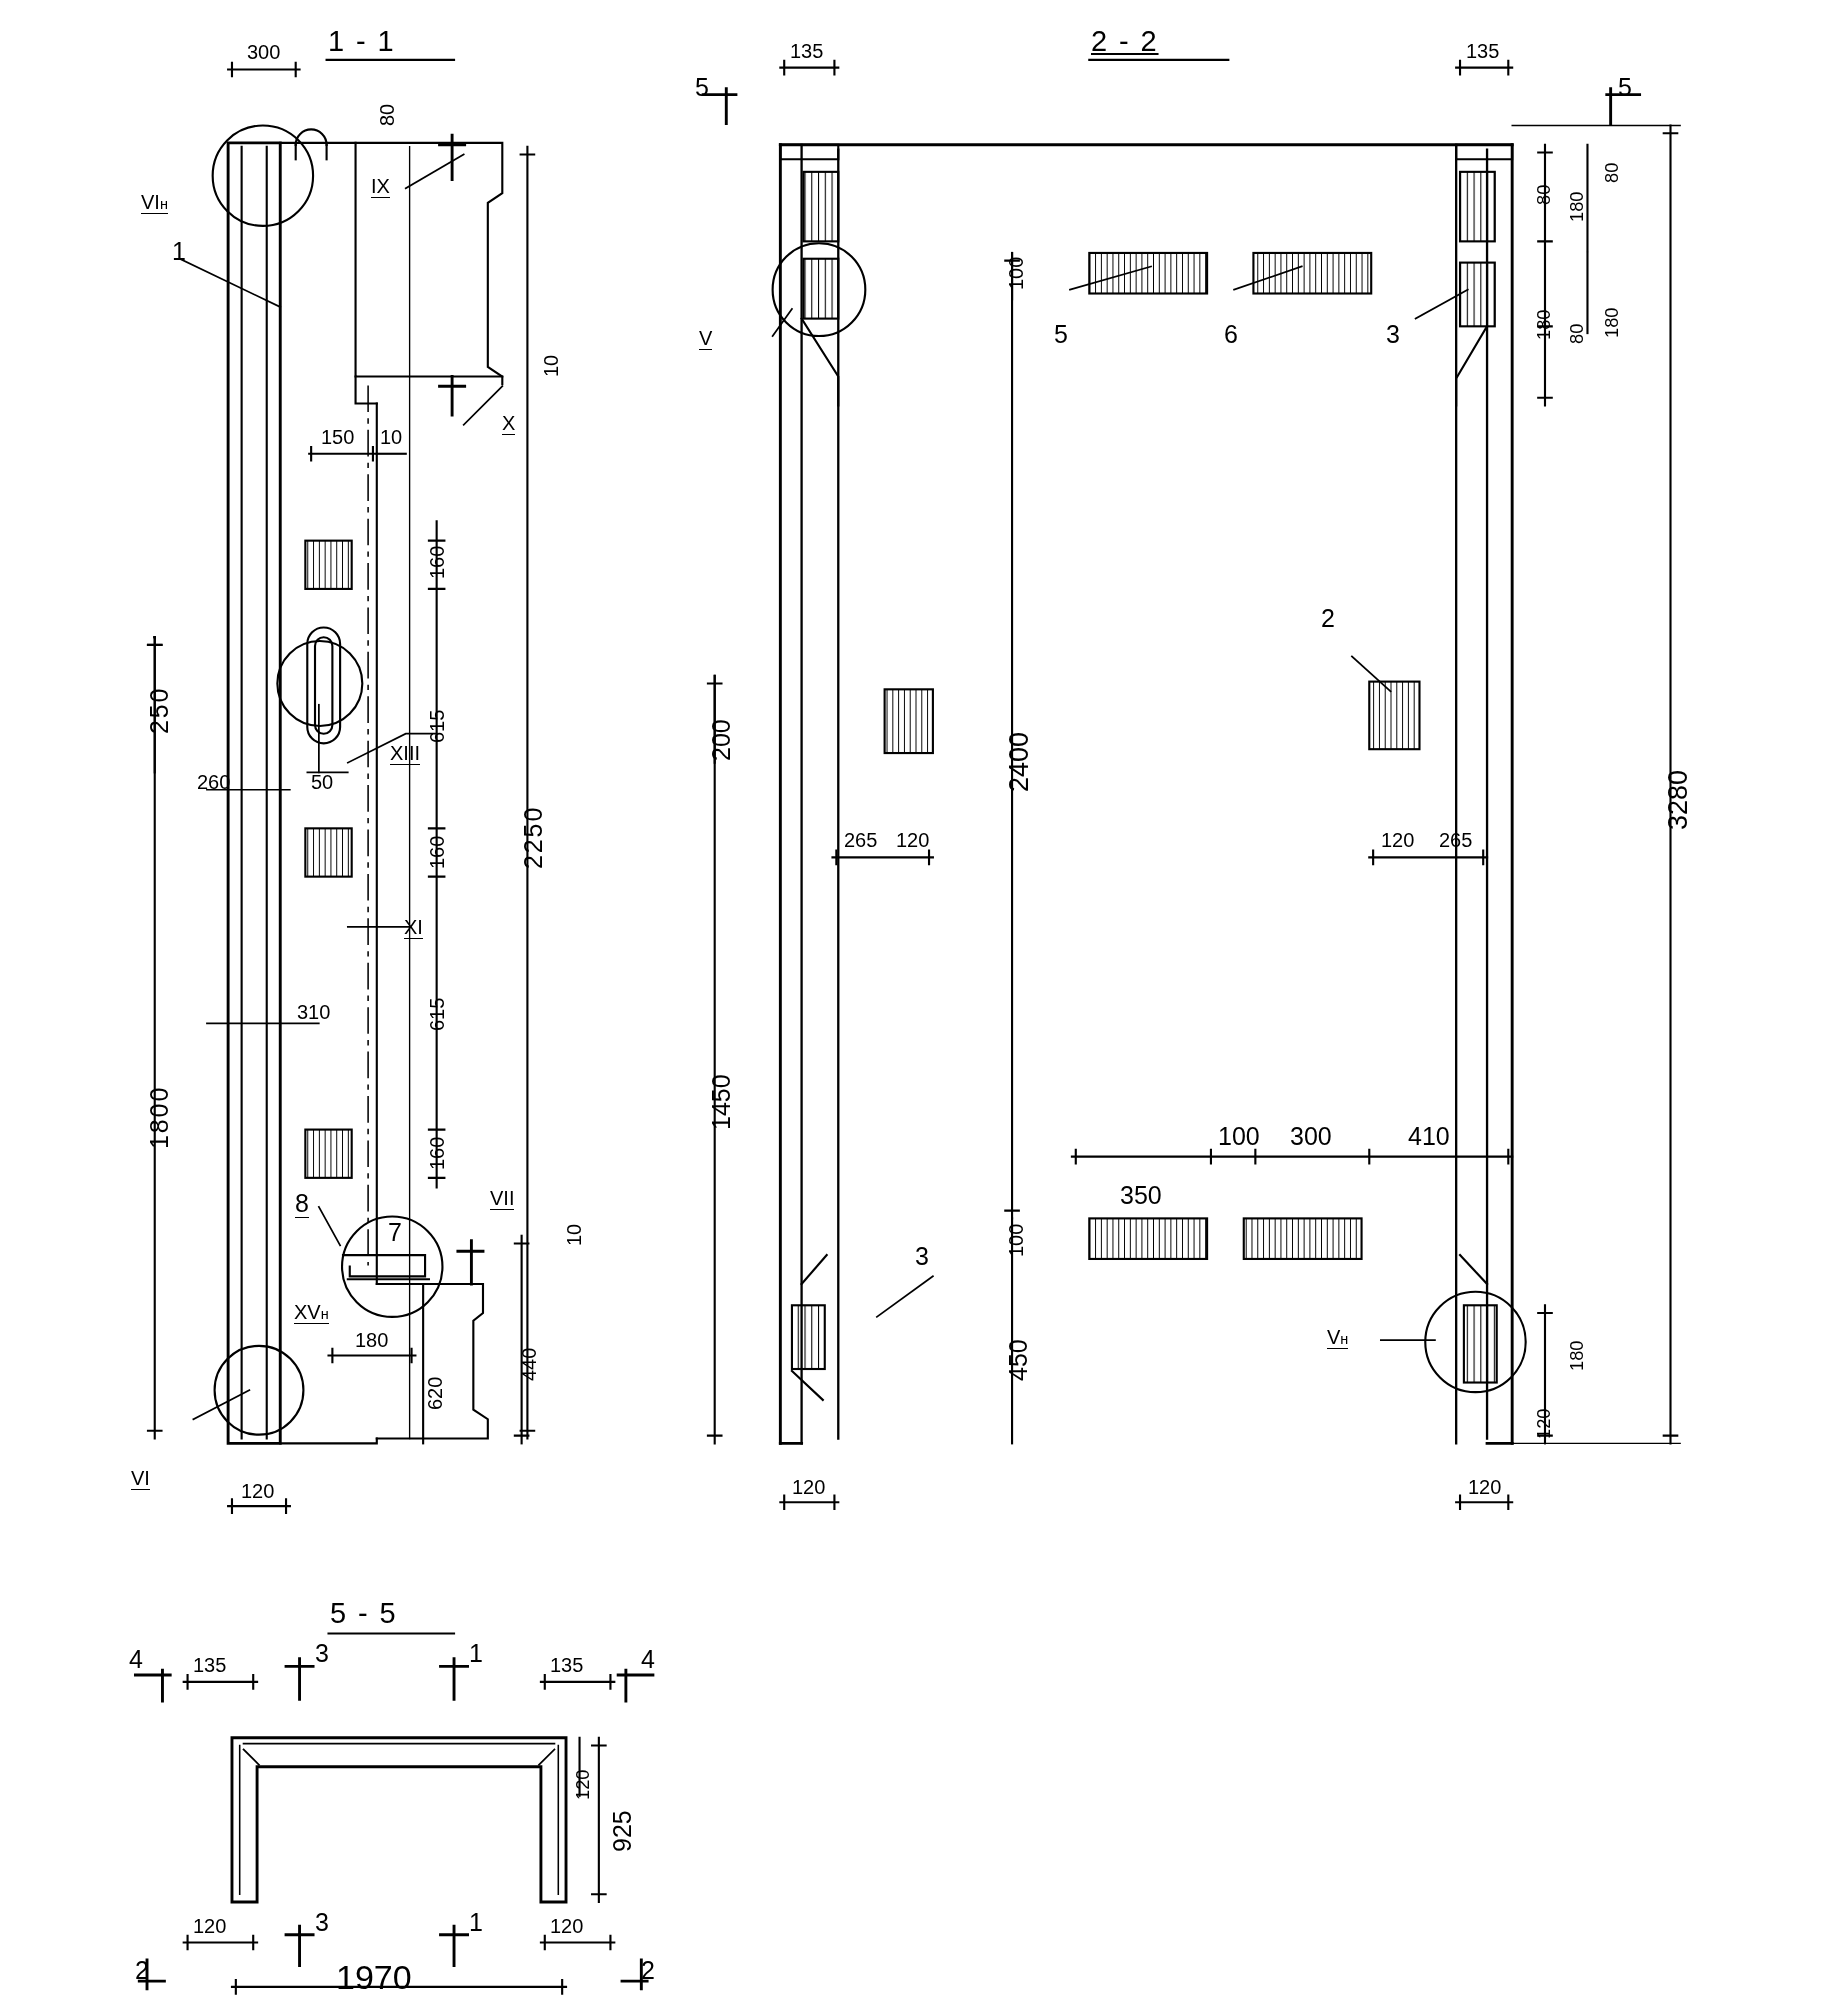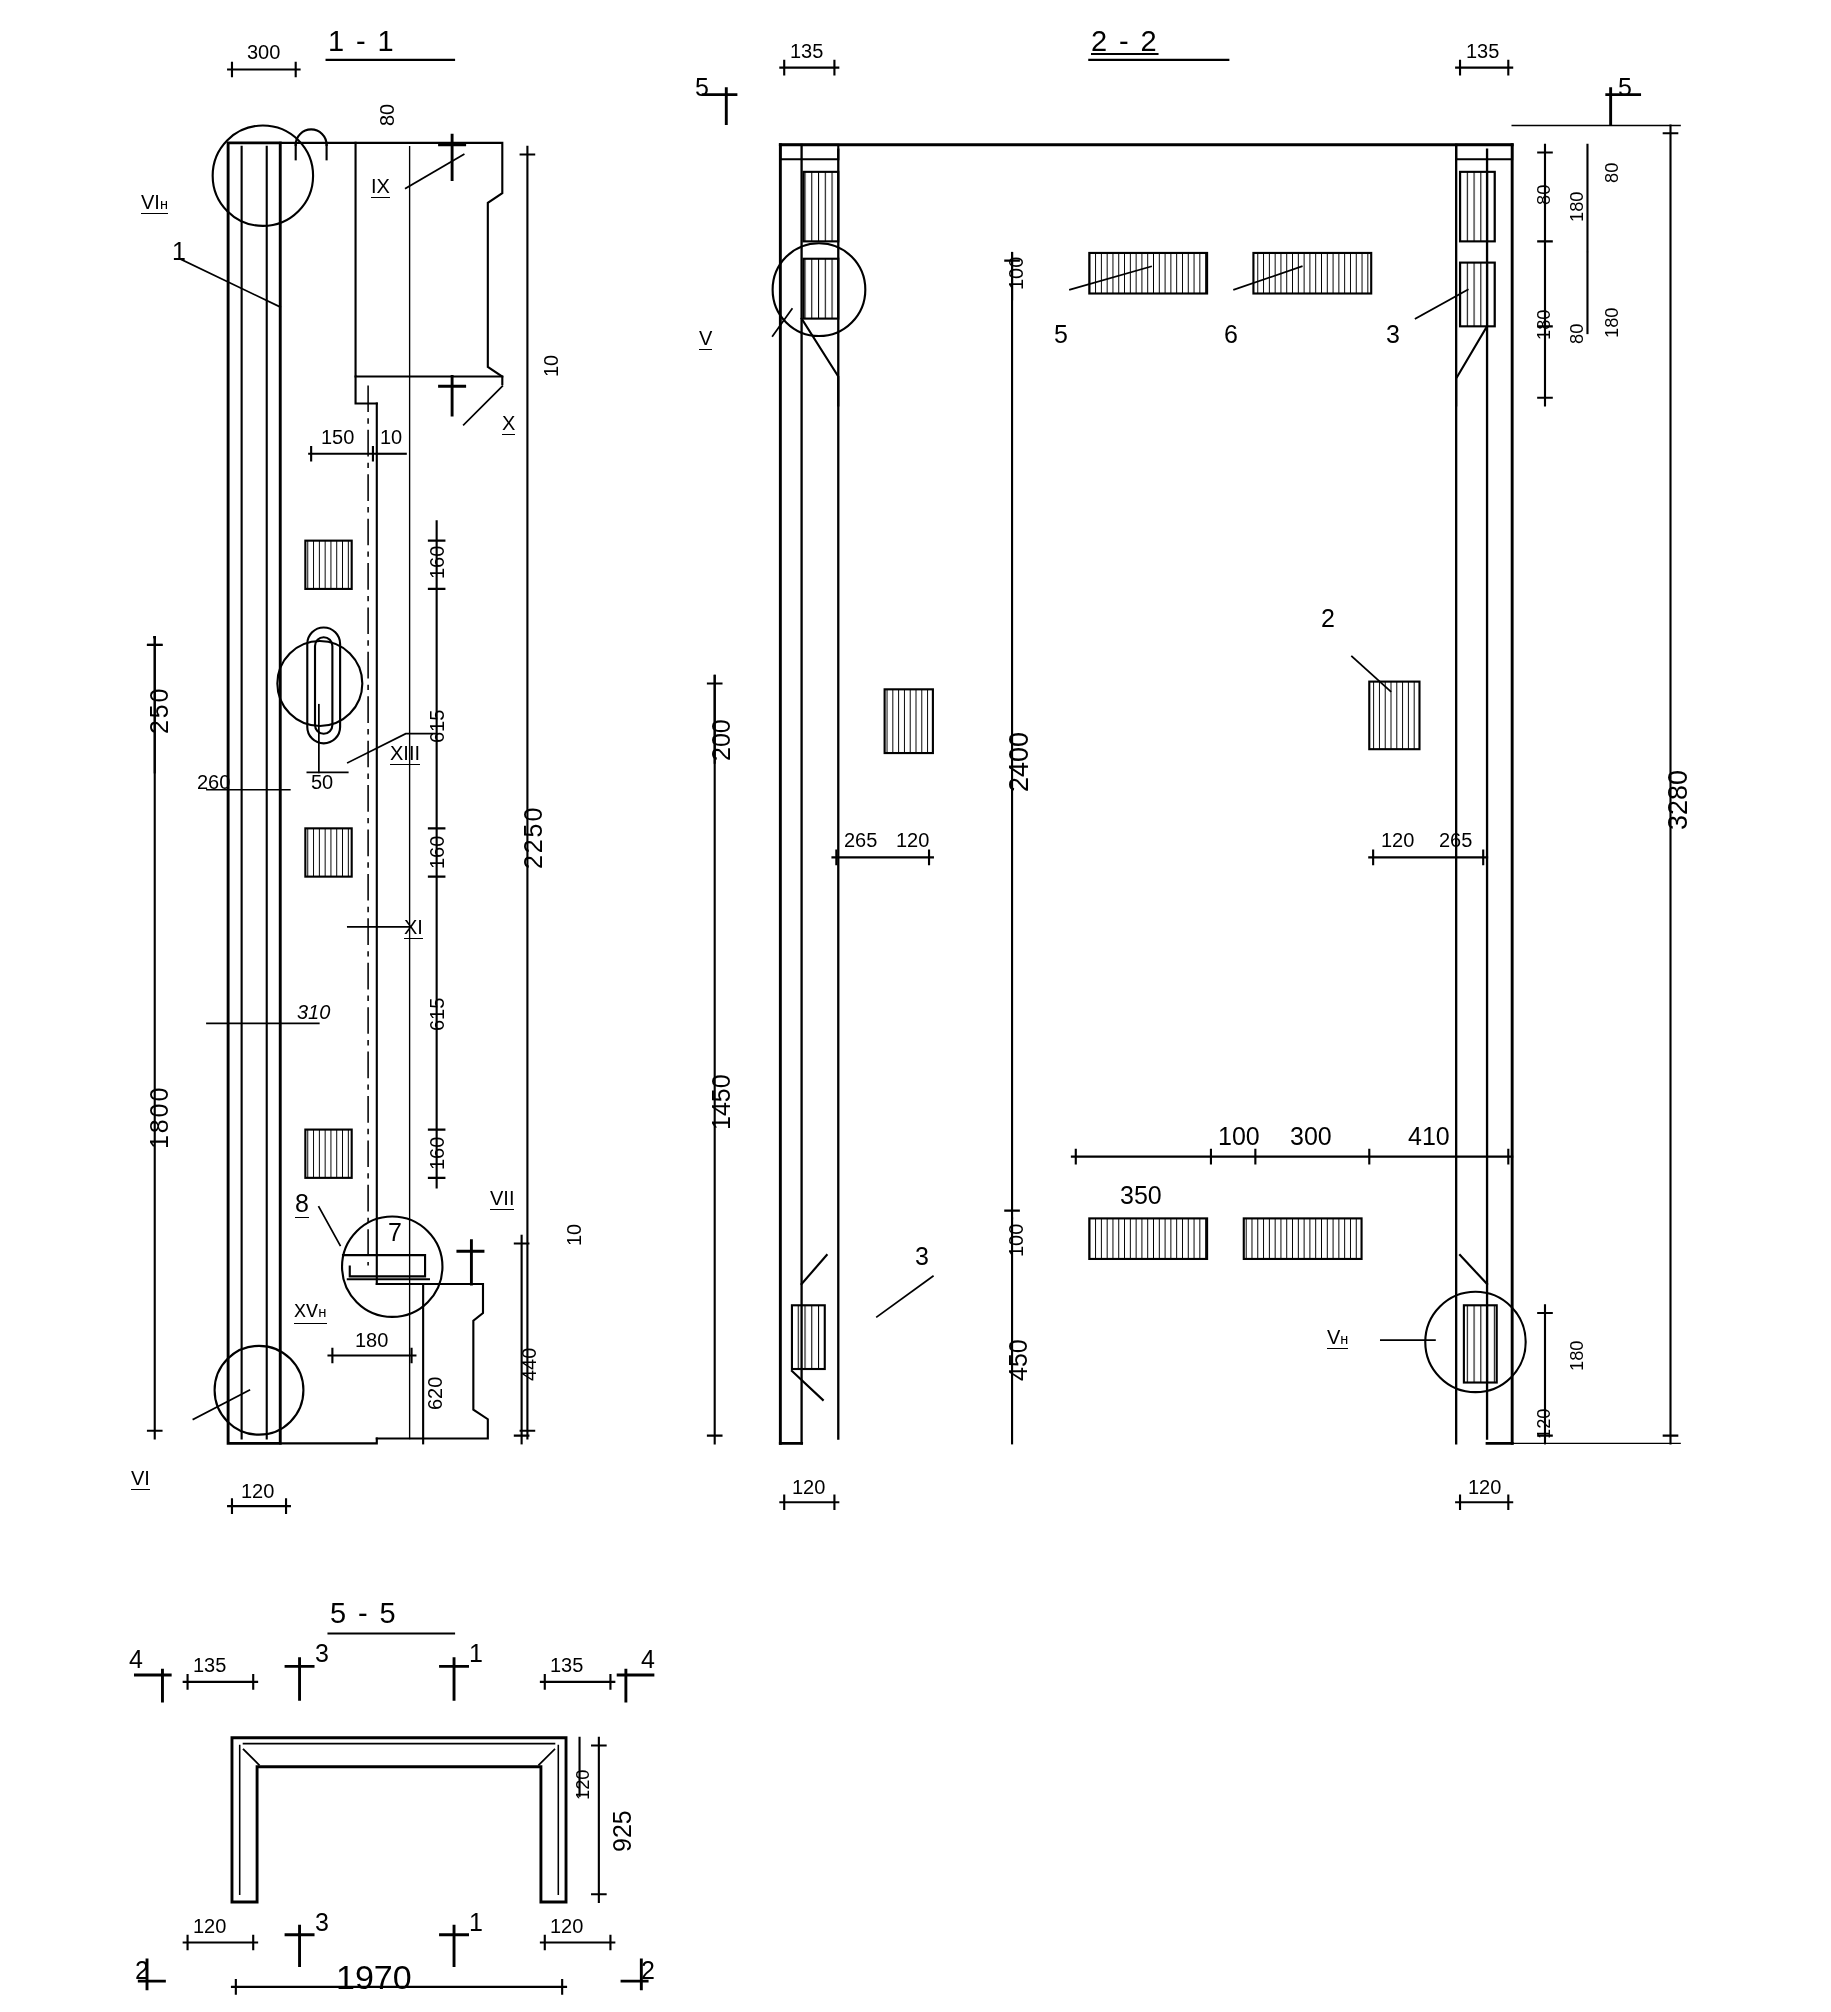--- a/index.html
+++ b/index.html
@@ -258,34 +258,34 @@
 <div class="lbl rot" style="left:427px;top:869px;">160</div>
 <div class="lbl rot" style="left:427px;top:1031px;">615</div>
 <div class="lbl rot" style="left:427px;top:1170px;">160</div>
 
 <div class="lbl rot big" style="left:521px;top:869px;font-size:25px;">2250</div>
 <div class="lbl rot big" style="left:147px;top:734px;font-size:25px;">250</div>
 <div class="lbl rot big" style="left:147px;top:1149px;font-size:25px;">1800</div>
 
 <div class="lbl" style="left:197px;top:772px;">260</div>
 <div class="lbl" style="left:311px;top:772px;">50</div>
-<div class="lbl" style="left:297px;top:1002px;font-style:italic;">310</div>
+<div class="lbl" style="left:297px;top:1002px;">310</div>
 <div class="lbl" style="left:355px;top:1330px;">180</div>
 <div class="lbl rot" style="left:425px;top:1410px;">620</div>
 <div class="lbl rot" style="left:519px;top:1381px;">440</div>
 <div class="lbl rot" style="left:564px;top:1246px;">10</div>
 <div class="lbl" style="left:241px;top:1481px;">120</div>
 
 <div class="lbl ul" style="left:141px;top:160px;margin-top:32px;"><span>VI</span><span class="sub">н</span></div>
 <div class="lbl ul" style="left:371px;top:176px;">IX</div>
 <div class="lbl ul" style="left:502px;top:413px;">X</div>
 <div class="lbl ul" style="left:390px;top:743px;">XIII</div>
 <div class="lbl ul" style="left:404px;top:917px;">XI</div>
 <div class="lbl ul" style="left:490px;top:1188px;">VII</div>
-<div class="lbl ul" style="left:294px;top:1302px;font-family:Liberation Mono, monospace;"><span>XV</span><span class="sub">н</span></div>
+<div class="lbl ul" style="left:294px;top:1302px;"><span>XV</span><span class="sub">н</span></div>
 <div class="lbl ul" style="left:131px;top:1468px;">VI</div>
 
 <div class="lbl" style="left:172px;top:239px;font-size:25px;">1</div>
 <div class="lbl ul" style="left:295px;top:1191px;font-size:25px;">8</div>
 <div class="lbl" style="left:388px;top:1220px;font-size:25px;">7</div>
 
 <div class="lbl" style="left:790px;top:41px;">135</div>
 <div class="lbl" style="left:1466px;top:41px;">135</div>
 
 <div class="lbl rot" style="left:1603px;top:183px;font-size:18.3px;">80</div>

